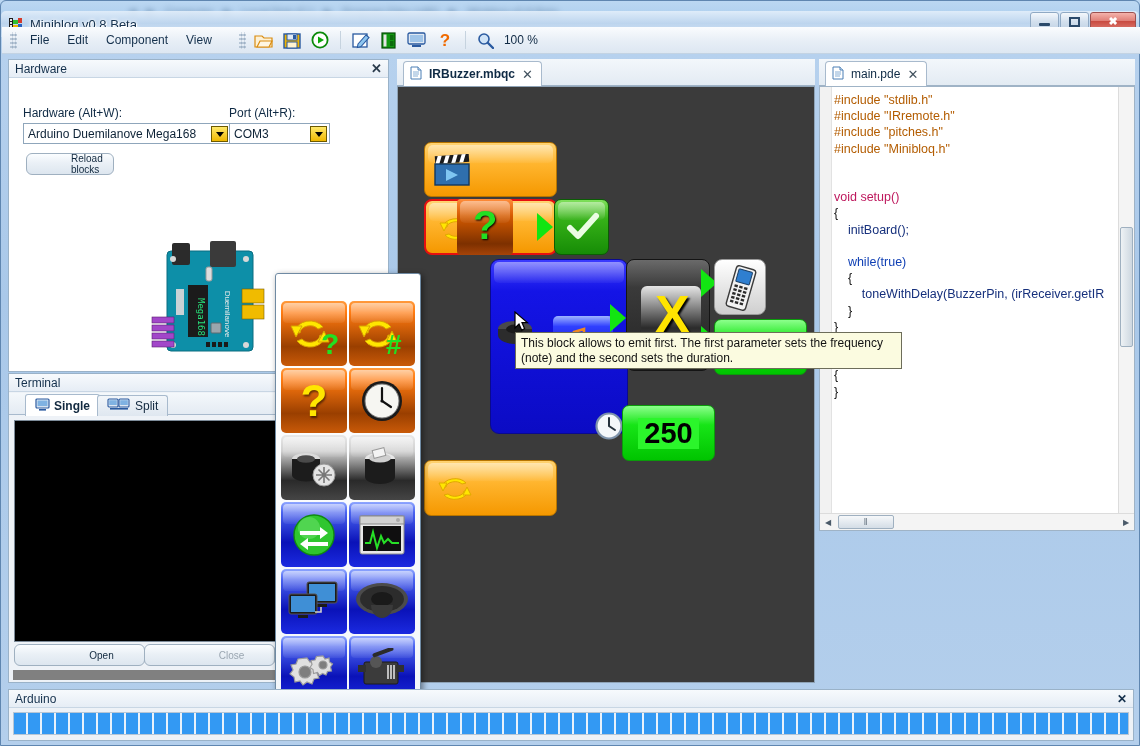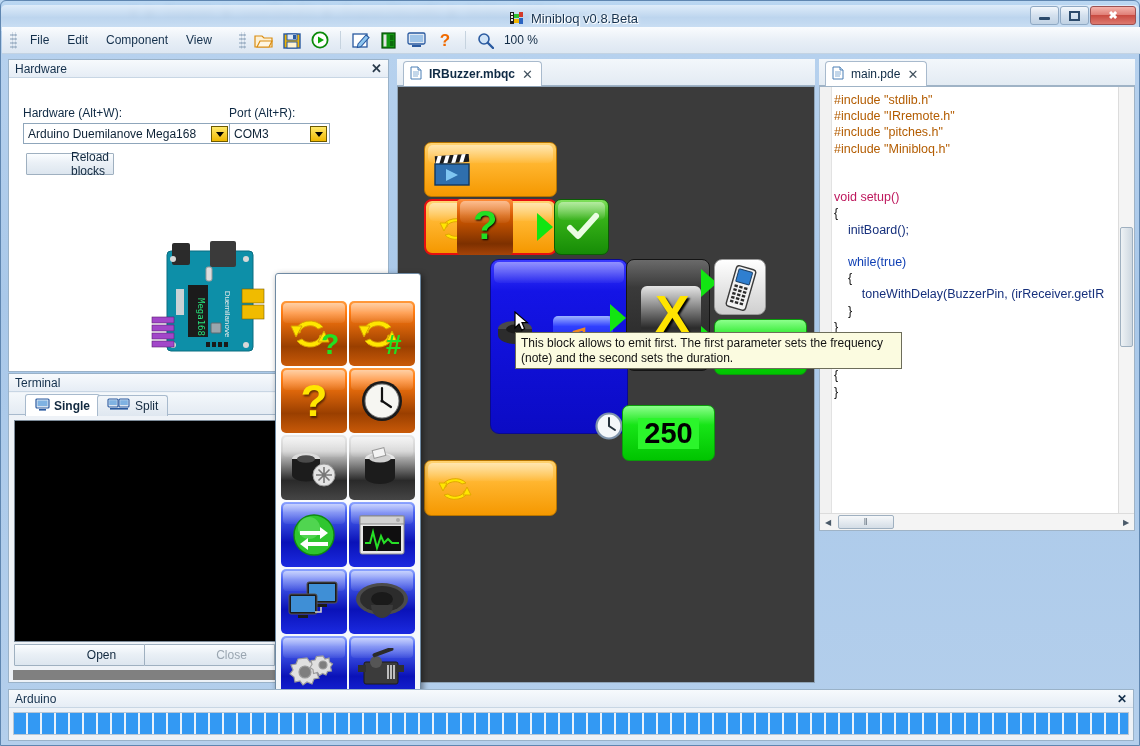--- a/index.html
+++ b/index.html
@@ -38,26 +38,25 @@
   }
 
   
   .winframe {
     position: absolute; left: 0; top: 0; width: 1140px; height: 746px;
     border: 1px solid #5f86b0;
     border-radius: 6px 6px 0 0;
     background: transparent;
   }
   .titlebar {
-    position: absolute; left: 0; top: 4px; width: 1138px; height: 26px;
+    position: absolute; left: 0; top: 10px; width: 1138px; height: 26px;
     display: flex; align-items: center;
     padding-left: 7px;
     background: linear-gradient(180deg, rgba(226,238,250,.92), rgba(191,214,238,.88) 48%, rgba(206,226,245,.92));
     border-radius: 5px 5px 0 0;
-    justify-content: center;
   }
   .app-icon {
     width: 16px; height: 16px; margin-right: 6px;
     position: relative; flex: none;
   }
   .title-text {
     font-size: 13px; color: #16324f;
     text-shadow: 0 0 3px #fff, 0 0 5px #fff, 1px 1px 0 #fff;
     font-family: "Liberation Sans", sans-serif;
   }
@@ -117,23 +116,23 @@
     position: absolute; right: 2px; top: 2px; width: 17px; height: 16px;
     background: linear-gradient(180deg,#ffe96b,#f0b800);
     border: 1px solid #6d5a00;
     display:flex; align-items:center; justify-content:center;
   }
   .combo .arrow::after {
     content:""; width:0;height:0;border-left:4px solid transparent;border-right:4px solid transparent;
     border-top:5px solid #000;
   }
   .btn {
-    border: 1px solid #9fb0c0; border-radius: 1px;
+    border: 1px solid #9fb0c0; border-radius: 6px;
     background: linear-gradient(180deg,#fbfdff,#eaf0f6 45%, #dde6ef);
-    font-size: 12px; color: #12293f; display:flex; align-items:center; justify-content:center;
+    font-size: 10px; color: #12293f; display:flex; align-items:center; justify-content:center;
     cursor: default;
     padding-left: 44px;
   }
   .btn.disabled { color: #9aa6b1; }
 
   
   .board { position: absolute; left: 140px; top: 160px; width: 122px; height: 120px; }
 
   #terminal-panel {
     position: absolute; left: 7px; top: 372px; width: 381px; height: 310px;

